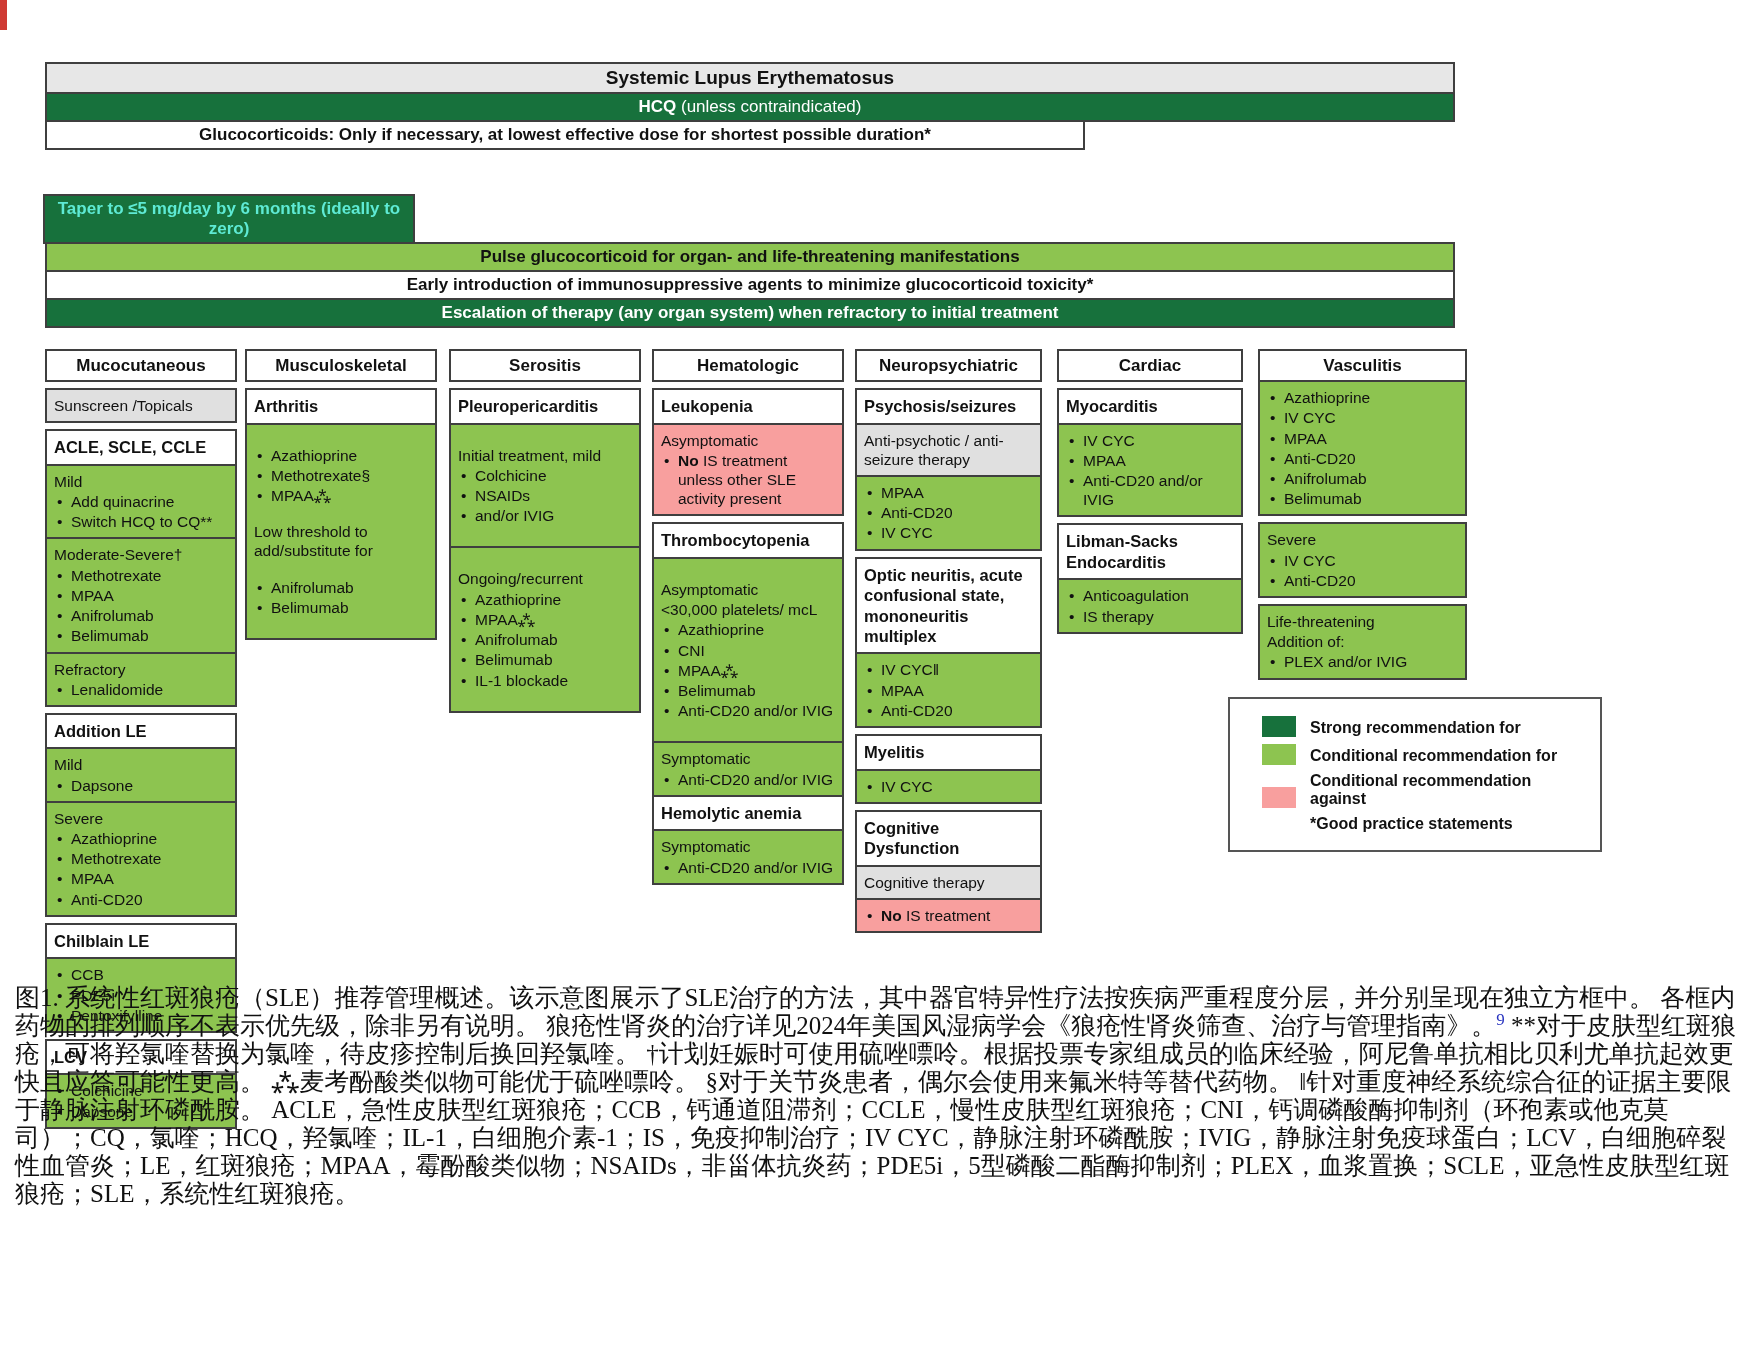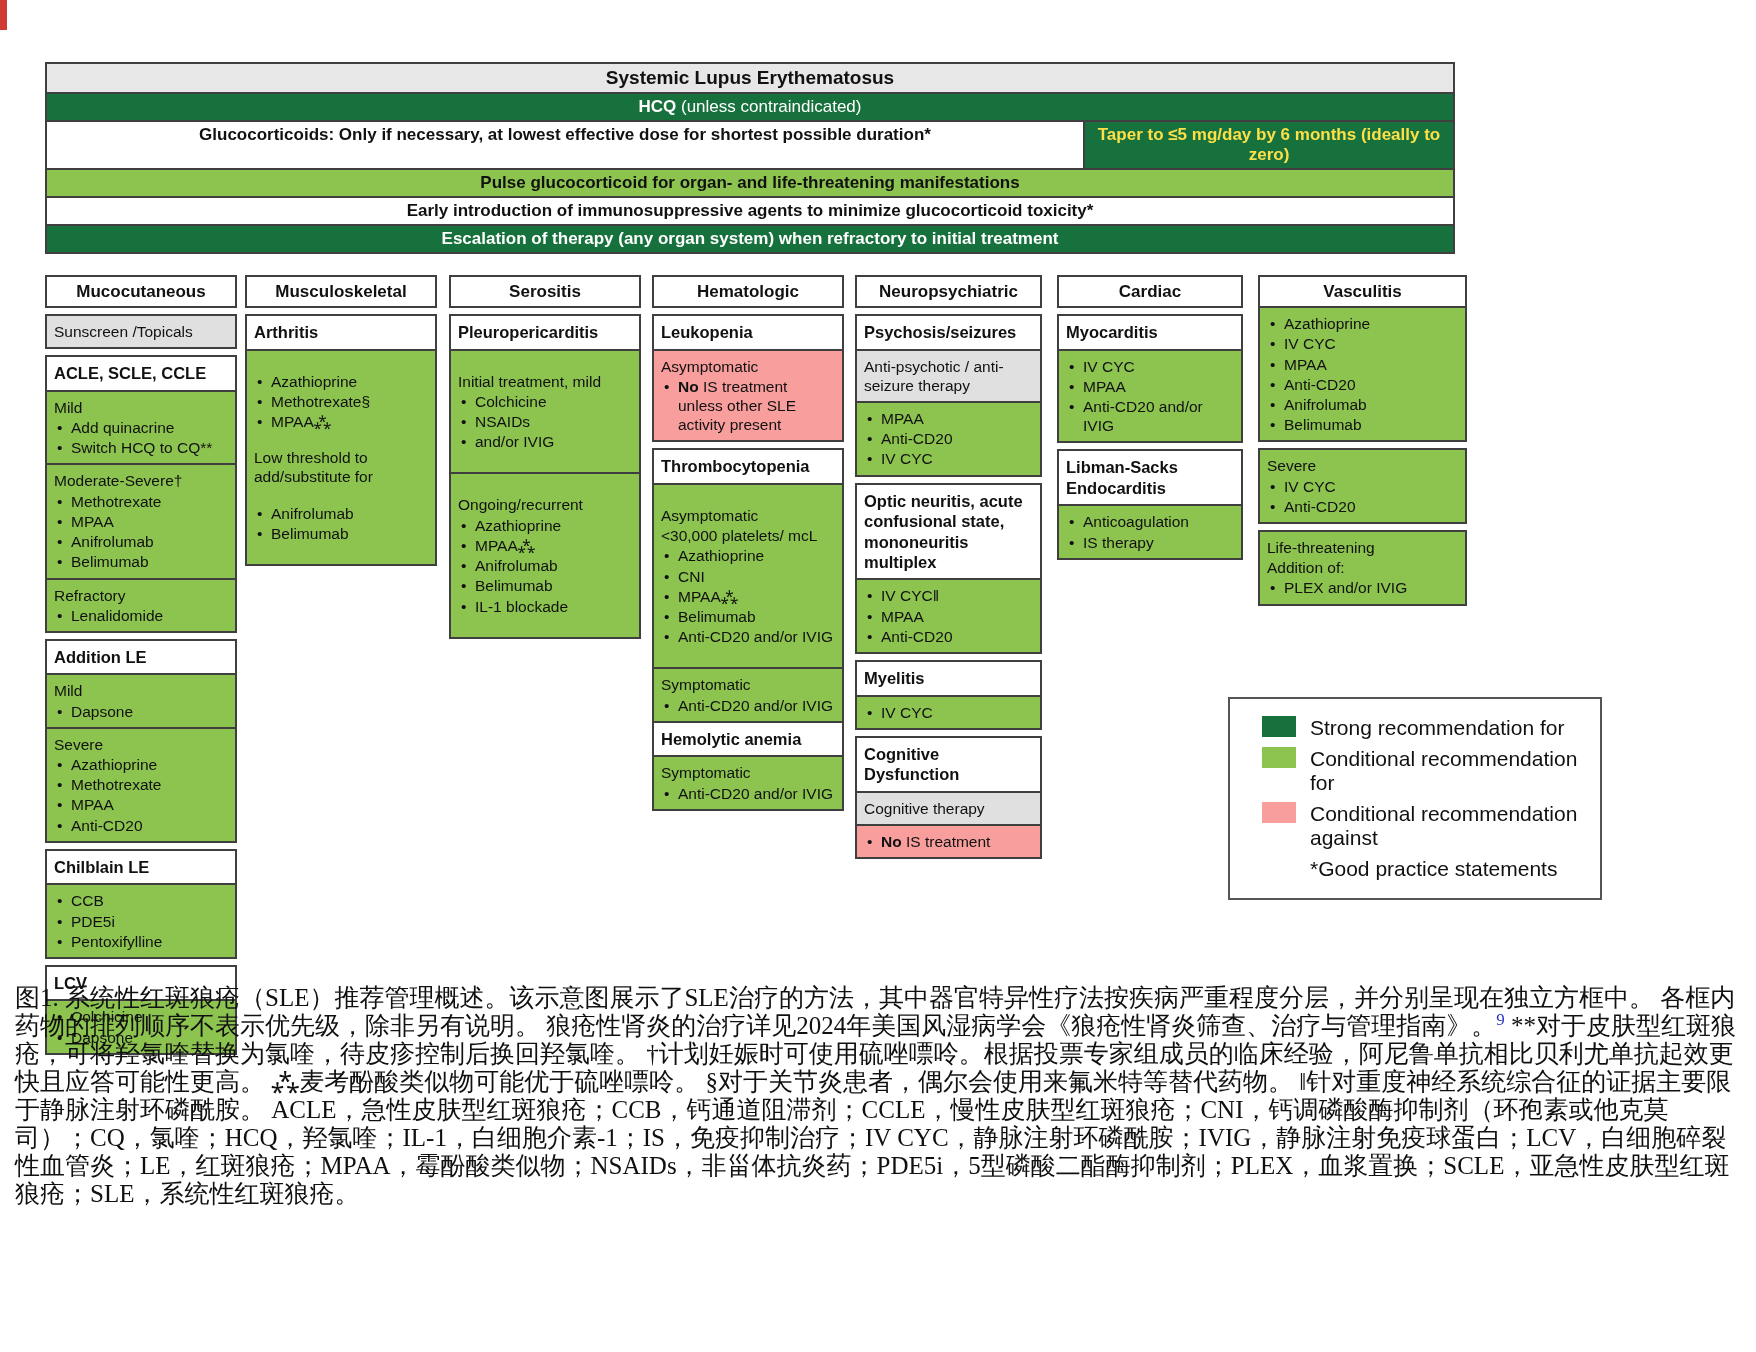--- a/index.html
+++ b/index.html
@@ -14,27 +14,27 @@
 
   .banner {
     border:2px solid #3f3f3f; text-align:center; font-size:17px;
     padding:3px 6px; font-weight:bold; background:#fff;
   }
   .banner + .banner, .banner + .banner-split, .banner-split + .banner { margin-top:-2px; }
   .banner.title { background:#e7e7e7; font-size:19px; }
   .banner.dark  { background:var(--dark-green); color:#fff; }
   .banner.light { background:var(--light-green); color:#111; }
   .banner .normal { font-weight:normal; }
-  .banner-split { display:flex; }
+  .banner-split { display:flex;flex-direction:column; }
   .banner-split .part {
     border:2px solid #3f3f3f; text-align:center; font-size:17px;
     padding:3px 6px; font-weight:bold;
   }
   .part.white { width:1040px; background:#fff; }
-  .part.dark  { width:372px; margin-left:-2px; background:var(--dark-green); color:#fde047; }
+  .part.dark  { width:372px; margin-left:-2px; background:var(--dark-green); color:#5eead4;margin-top:44px; }
 
   .cols { position:relative; margin-top:21px; height:680px; }
   .organ-col { position:absolute; top:0; width:192px; }
   .organ-col:nth-child(1){ left:0; }
   .organ-col:nth-child(2){ left:200px; width:192px; }
   .organ-col:nth-child(3){ left:404px; }
   .organ-col:nth-child(4){ left:607px; }
   .organ-col:nth-child(5){ left:810px; width:187px; }
   .organ-col:nth-child(6){ left:1012px; width:186px; }
   .organ-col:nth-child(7){ left:1213px; width:209px; }
@@ -51,21 +51,21 @@
   .box.pink  { background:var(--pink); }
   .ln { margin:1px 0; }
   .li { position:relative; padding-left:17px; margin:1px 0; }
   .li::before { content:"•"; position:absolute; left:3px; }
   .spacer { height:15px; }
 
   .legend {
     position:absolute; left:1228px; top:697px; width:374px;
     border:2px solid #555; background:#fff; padding:10px 10px 10px 32px;
   }
-  .legend-row { display:flex; align-items:flex-start; margin:7px 0; font-size:21px; }
+  .legend-row { display:flex; align-items:flex-end; margin:7px 0; font-size:16px;font-weight:bold; }
   .legend-swatch { width:34px; height:21px; margin-right:14px; flex:0 0 auto; }
   .legend-row.noswatch { padding-left:48px; }
 
   .caption {
     position:absolute; left:15px; top:984px; width:1728px;
     font-family:"Liberation Serif", serif; font-size:25px; line-height:28px; color:#101010;
   }
   .caption sup.ref { color:#2a35c0; font-size:17px; line-height:0; }
 </style>
 </head>

